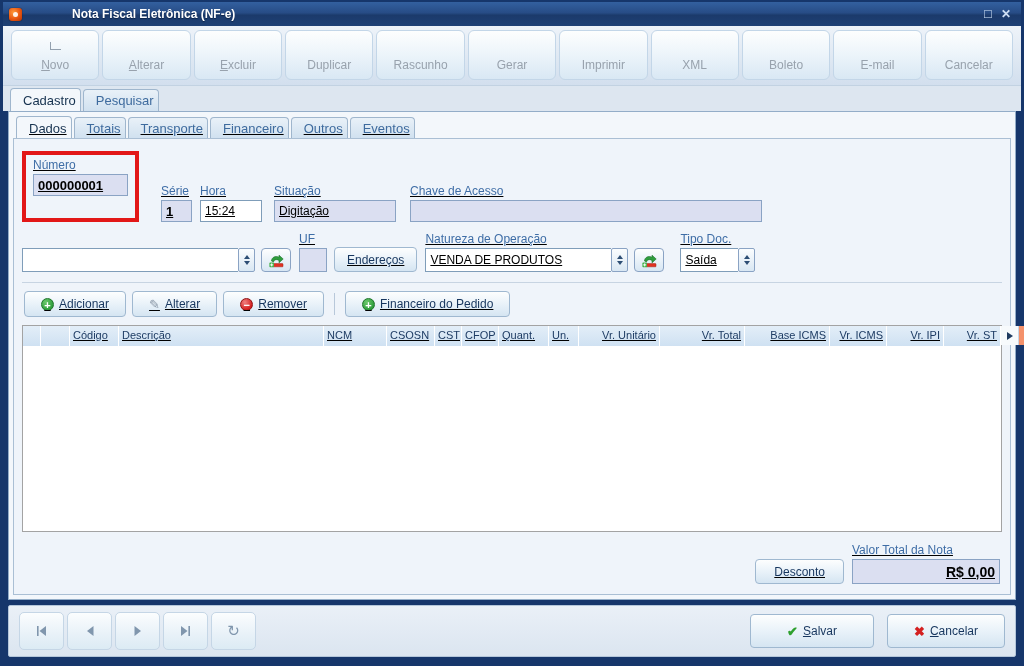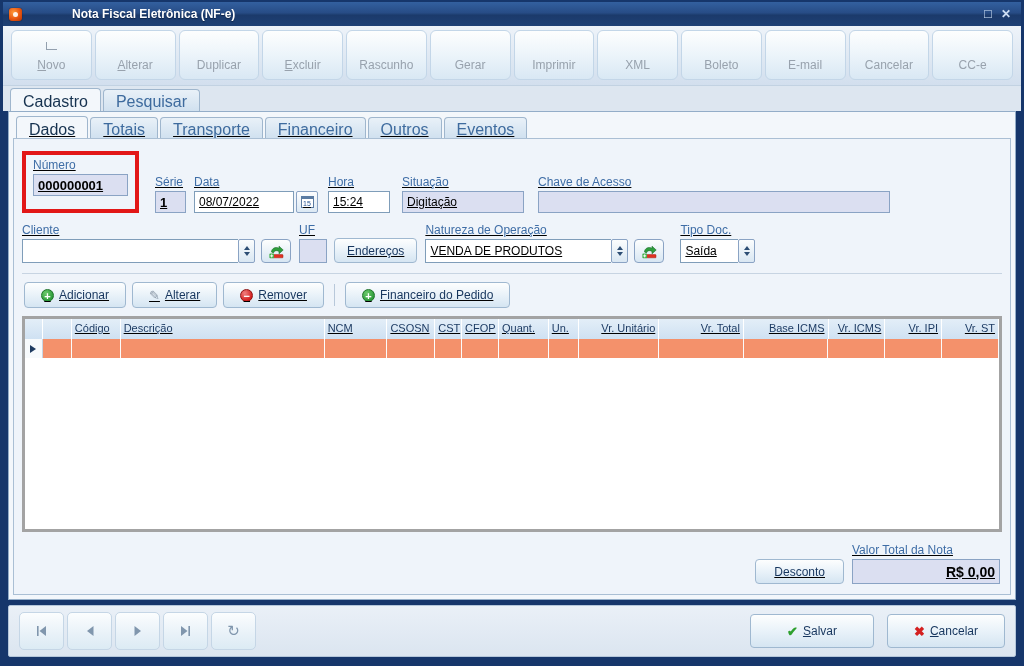--- a/index.html
+++ b/index.html
@@ -29,21 +29,21 @@
             background:linear-gradient(180deg,#fdfefe 0%,#ecf4fa 50%,#d9e8f4 100%);
             display:flex; flex-direction:column; align-items:center; justify-content:flex-end;
             padding-bottom:7px; color:#98a2ad; font-size:12px; }
   .tb-btn .lbl { display:block; }
   .ufl::first-letter { text-decoration:underline; }
   .new-icon { width:11px; height:8px; border-left:1px solid #93a0ae; border-bottom:1px solid #93a0ae;
               margin-bottom:8px; }
 
   
   .tabs1 { display:flex; gap:2px; padding:2px 0 0 7px; height:25px; background:#dde6f0; }
-  .tab { padding:3px 12px 2px 12px; font-size:16px; border:1px solid #9fb6cd; border-bottom:none;
+  .tab { padding:3px 4px 2px 12px; font-size:13px; border:1px solid #9fb6cd; border-bottom:none;
          border-radius:4px 4px 0 0; background:linear-gradient(180deg,#e9f1f8,#cfe0ef);
          color:#3e6b9e; position:relative; top:1px; }
   .tab.active { background:#f3f7fb; color:#16324f; z-index:3; top:0; padding-top:4px; }
 
   
   .content { margin:0 5px; flex:1; background:#f3f7fb; border:1px solid #93adc8; position:relative;
              z-index:2; display:flex; flex-direction:column; padding:2px 4px 4px 4px;text-decoration:underline; }
 
   .tabs2 { display:flex; gap:2px; padding:2px 0 0 3px; height:24px; }
   .content-inner { flex:1; border:1px solid #aabfd4; background:#eff4fa; display:flex;
@@ -51,21 +51,21 @@
 
   
   .flabel { font-size:12px; color:#3e6da6; margin-bottom:2px; display:block; }
   .field { height:22px; border:1px solid #8aa3c4; background:#dbdff1; font-size:12px; color:#000;
            padding:2px 4px; display:flex; align-items:center; }
   .field.white { background:#ffffff; border-color:#7f9db9; }
   .field.bold { font-weight:bold; font-size:13px; }
   .row1 { display:flex; align-items:flex-end; margin-top:8px; }
   .row2 { display:flex; align-items:flex-end; margin-top:10px; margin-bottom:10px; }
 
-  .red-box { border:4px solid #e21717; padding:3px 7px 13px 7px; margin-right:16px; }
+  .red-box { border:4px solid #e21717; padding:3px 7px 22px 7px; margin-right:22px; }
   .combo { display:flex; }
   .combo .field { border-right:none; }
   .spin-btn { width:17px; height:22px; border:1px solid #8aa3c4; border-radius:2px;
               background:linear-gradient(180deg,#fbfdfe,#d9e7f3); display:flex; flex-direction:column;
               align-items:center; justify-content:center; gap:2px; }
   .tri-up   { width:0; height:0; border-left:3px solid transparent; border-right:3px solid transparent;
               border-bottom:4px solid #2c4d74; }
   .tri-down { width:0; height:0; border-left:3px solid transparent; border-right:3px solid transparent;
               border-top:4px solid #2c4d74; }
   .cal-btn { width:22px; height:22px; border:1px solid #8aa3c4; border-radius:2px; margin-left:2px;
@@ -83,21 +83,21 @@
   
   .items { flex:1; border-top:1px solid #c7d4e2; display:flex; flex-direction:column; padding-top:8px; }
   .item-btn-row { display:flex; align-items:center; gap:6px; margin:0 2px 8px 2px; }
   .item-btn { height:26px; padding:0 16px; }
   .vsep { width:1px; height:22px; background:#b8c8da; margin:0 4px; }
   .ico-circle { width:13px; height:13px; border-radius:50%; color:#fff; font-size:11px; line-height:12px;
                 text-align:center; font-weight:bold; }
   .ico-plus  { background:radial-gradient(circle at 35% 30%, #6cc96c, #2e9e3c 70%); border:1px solid #1d7329; }
   .ico-minus { background:radial-gradient(circle at 35% 30%, #f08080, #d42020 70%); border:1px solid #8f1212; }
 
-  .grid { border:3px solid #a3a3a3; background:#fff; flex:1; display:flex; flex-direction:column; }
+  .grid { border:1px solid #a3a3a3; background:#fff; flex:1; display:flex; flex-direction:row; }
   .grid-header { display:flex; height:20px;
                  background:linear-gradient(180deg,#e3eef8 0%,#cfe1f2 100%); }
   .gh { border-right:1px solid #ffffff; font-size:11px; color:#1e3c64; padding:3px 3px 0 3px;
         overflow:hidden; white-space:nowrap; }
   .gh.r { text-align:right; }
   .grid-row { display:flex; height:19px; }
   .gr { background:#f4916b; border-right:1px solid #fbfbfb; }
   .sel-cell { background:#f7fafc; border-right:1px solid #c8d6e4; display:flex; align-items:center;
               justify-content:center; }
   .sel-arrow { width:0; height:0; border-top:4px solid transparent; border-bottom:4px solid transparent;
@@ -144,48 +144,45 @@
 
   <div class="toolbar">
     <div class="tb-btn">
       <div class="new-icon"></div>
       <span class="lbl ufl">Novo</span>
     </div>
     <div class="tb-btn">
         <span class="lbl ufl">Alterar</span>
       </div>
     <div class="tb-btn">
+        <span class="lbl ufl">Excluir</span>
+      </div>
+    <div class="tb-btn">
         <span class="lbl">Duplicar</span>
       </div>
     <div class="tb-btn">
-        <span class="lbl ufl">Excluir</span>
-      </div>
-    <div class="tb-btn">
         <span class="lbl">Rascunho</span>
       </div>
     <div class="tb-btn">
         <span class="lbl">Gerar</span>
       </div>
     <div class="tb-btn">
         <span class="lbl">Imprimir</span>
       </div>
     <div class="tb-btn">
         <span class="lbl">XML</span>
       </div>
     <div class="tb-btn">
         <span class="lbl">Boleto</span>
       </div>
     <div class="tb-btn">
         <span class="lbl">E-mail</span>
       </div>
     <div class="tb-btn">
         <span class="lbl">Cancelar</span>
-      </div>
-    <div class="tb-btn">
-        <span class="lbl">CC-e</span>
       </div>
   </div>
 
   <div class="tabs1">
     <div class="tab active">Cadastro</div>
     <div class="tab">Pesquisar</div>
   </div>
 
   <div class="content">
 
@@ -202,46 +199,36 @@
 
       <div class="row1">
         <div class="red-box">
           <span class="flabel">Número</span>
           <div class="field bold" style="width:95px;">000000001</div>
         </div>
         <div style="margin-right:8px;">
           <span class="flabel">Série</span>
           <div class="field bold" style="width:31px;">1</div>
         </div>
-        <div style="margin-right:10px;">
-          <span class="flabel">Data</span>
-          <div style="display:flex;">
-            <div class="field white" style="width:100px;">08/07/2022</div>
-            <div class="cal-btn">
-              <div class="cal-ico">15</div>
-            </div>
-          </div>
-        </div>
         <div style="margin-right:12px;">
           <span class="flabel">Hora</span>
           <div class="field white" style="width:62px;">15:24</div>
         </div>
         <div style="margin-right:14px;">
           <span class="flabel">Situação</span>
           <div class="field" style="width:122px;">Digitação</div>
         </div>
         <div>
           <span class="flabel">Chave de Acesso</span>
           <div class="field" style="width:352px;"></div>
         </div>
       </div>
 
       <div class="row2">
         <div>
-          <span class="flabel">Cliente</span>
           <div class="combo">
             <div class="field white" style="width:216px; height:24px;"></div>
             <div class="spin-btn" style="height:24px;">
               <div class="tri-up"></div>
               <div class="tri-down"></div>
             </div>
           </div>
         </div>
         <div class="mini-btn">
           <svg width="17" height="15" viewBox="0 0 17 15">

